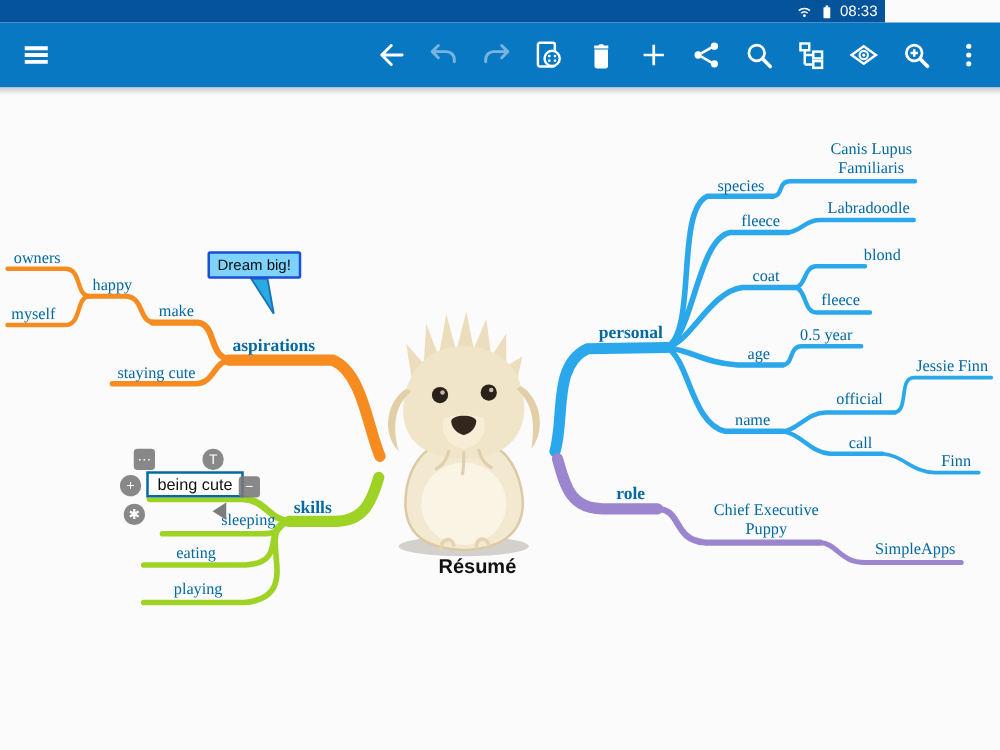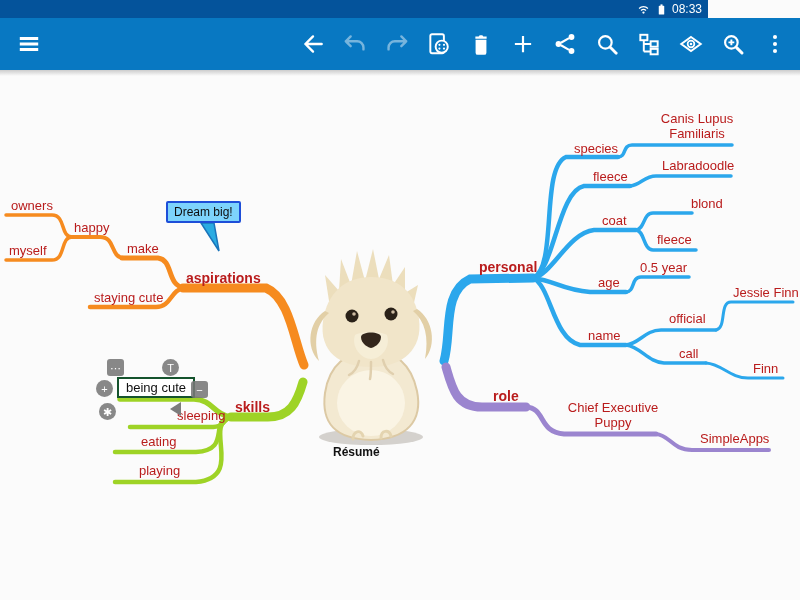--- a/index.html
+++ b/index.html
@@ -12,28 +12,28 @@
   .toolbar{position:absolute;top:18px;left:0;width:800px;height:52px;background:#0878c2;display:flex;align-items:center;}
   .tb-btn{background:transparent;border:none;width:42px;height:52px;display:flex;align-items:center;justify-content:center;padding:0;cursor:pointer;}
   .tb-btn svg{width:26px;height:26px;}
   .menu-btn{margin-left:8px;}
   .tb-right{position:absolute;right:4px;top:0;display:flex;height:52px;}
   .dim{opacity:.45;}
   .canvas-shadow{position:absolute;top:70px;left:0;width:800px;height:6px;background:linear-gradient(#00000030,transparent);pointer-events:none;z-index:5;}
   
   .canvas{position:absolute;top:70px;left:0;width:800px;height:530px;background:#fbfbfb;}
   .branches{position:absolute;top:0;left:0;}
-  .lbl{position:absolute;font-size:13px;color:#b91c1c;white-space:nowrap;cursor:default;}
+  .lbl{position:absolute;font-size:13px;color:#0369a1;white-space:nowrap;cursor:default;font-family:Liberation Serif, serif;}
   .lbl.bold{font-weight:bold;font-size:14px;}
   .lbl.wrap{white-space:normal;text-align:center;line-height:1.12;}
-  .center-label{position:absolute;font-size:12px;font-weight:bold;color:#111;text-align:left;}
+  .center-label{position:absolute;font-size:16px;font-weight:bold;color:#111;text-align:right;}
   
   .callout{position:absolute;background:#7dd3fc;border:2px solid #1d4ed8;color:#0d0d0d;font-size:12px;padding:2px 6px;border-radius:2px;white-space:nowrap;}
   
-  .sel-box{position:absolute;background:#fff;border:2px solid #14532d;font-size:13px;color:#111;padding:1px 7px;white-space:nowrap;}
+  .sel-box{position:absolute;background:#fff;border:2px solid #0369a1;font-size:13px;color:#111;padding:1px 7px;white-space:nowrap;}
   .sel-btn{position:absolute;width:17px;height:17px;background:rgba(120,120,120,.88);color:#fff;border:none;padding:0;font-size:11px;line-height:16px;text-align:center;cursor:pointer;font-family:"Liberation Sans",sans-serif;}
   .sel-round{border-radius:50%;}
   .sel-square{border-radius:3px;}
   .tri-handle{position:absolute;width:0;height:0;border-top:7px solid transparent;border-bottom:7px solid transparent;border-right:11px solid #7c7c7c;cursor:pointer;}
   .dog{position:absolute;}
 </style>
 </head>
 <body>
 
 <div class="status-bar">

